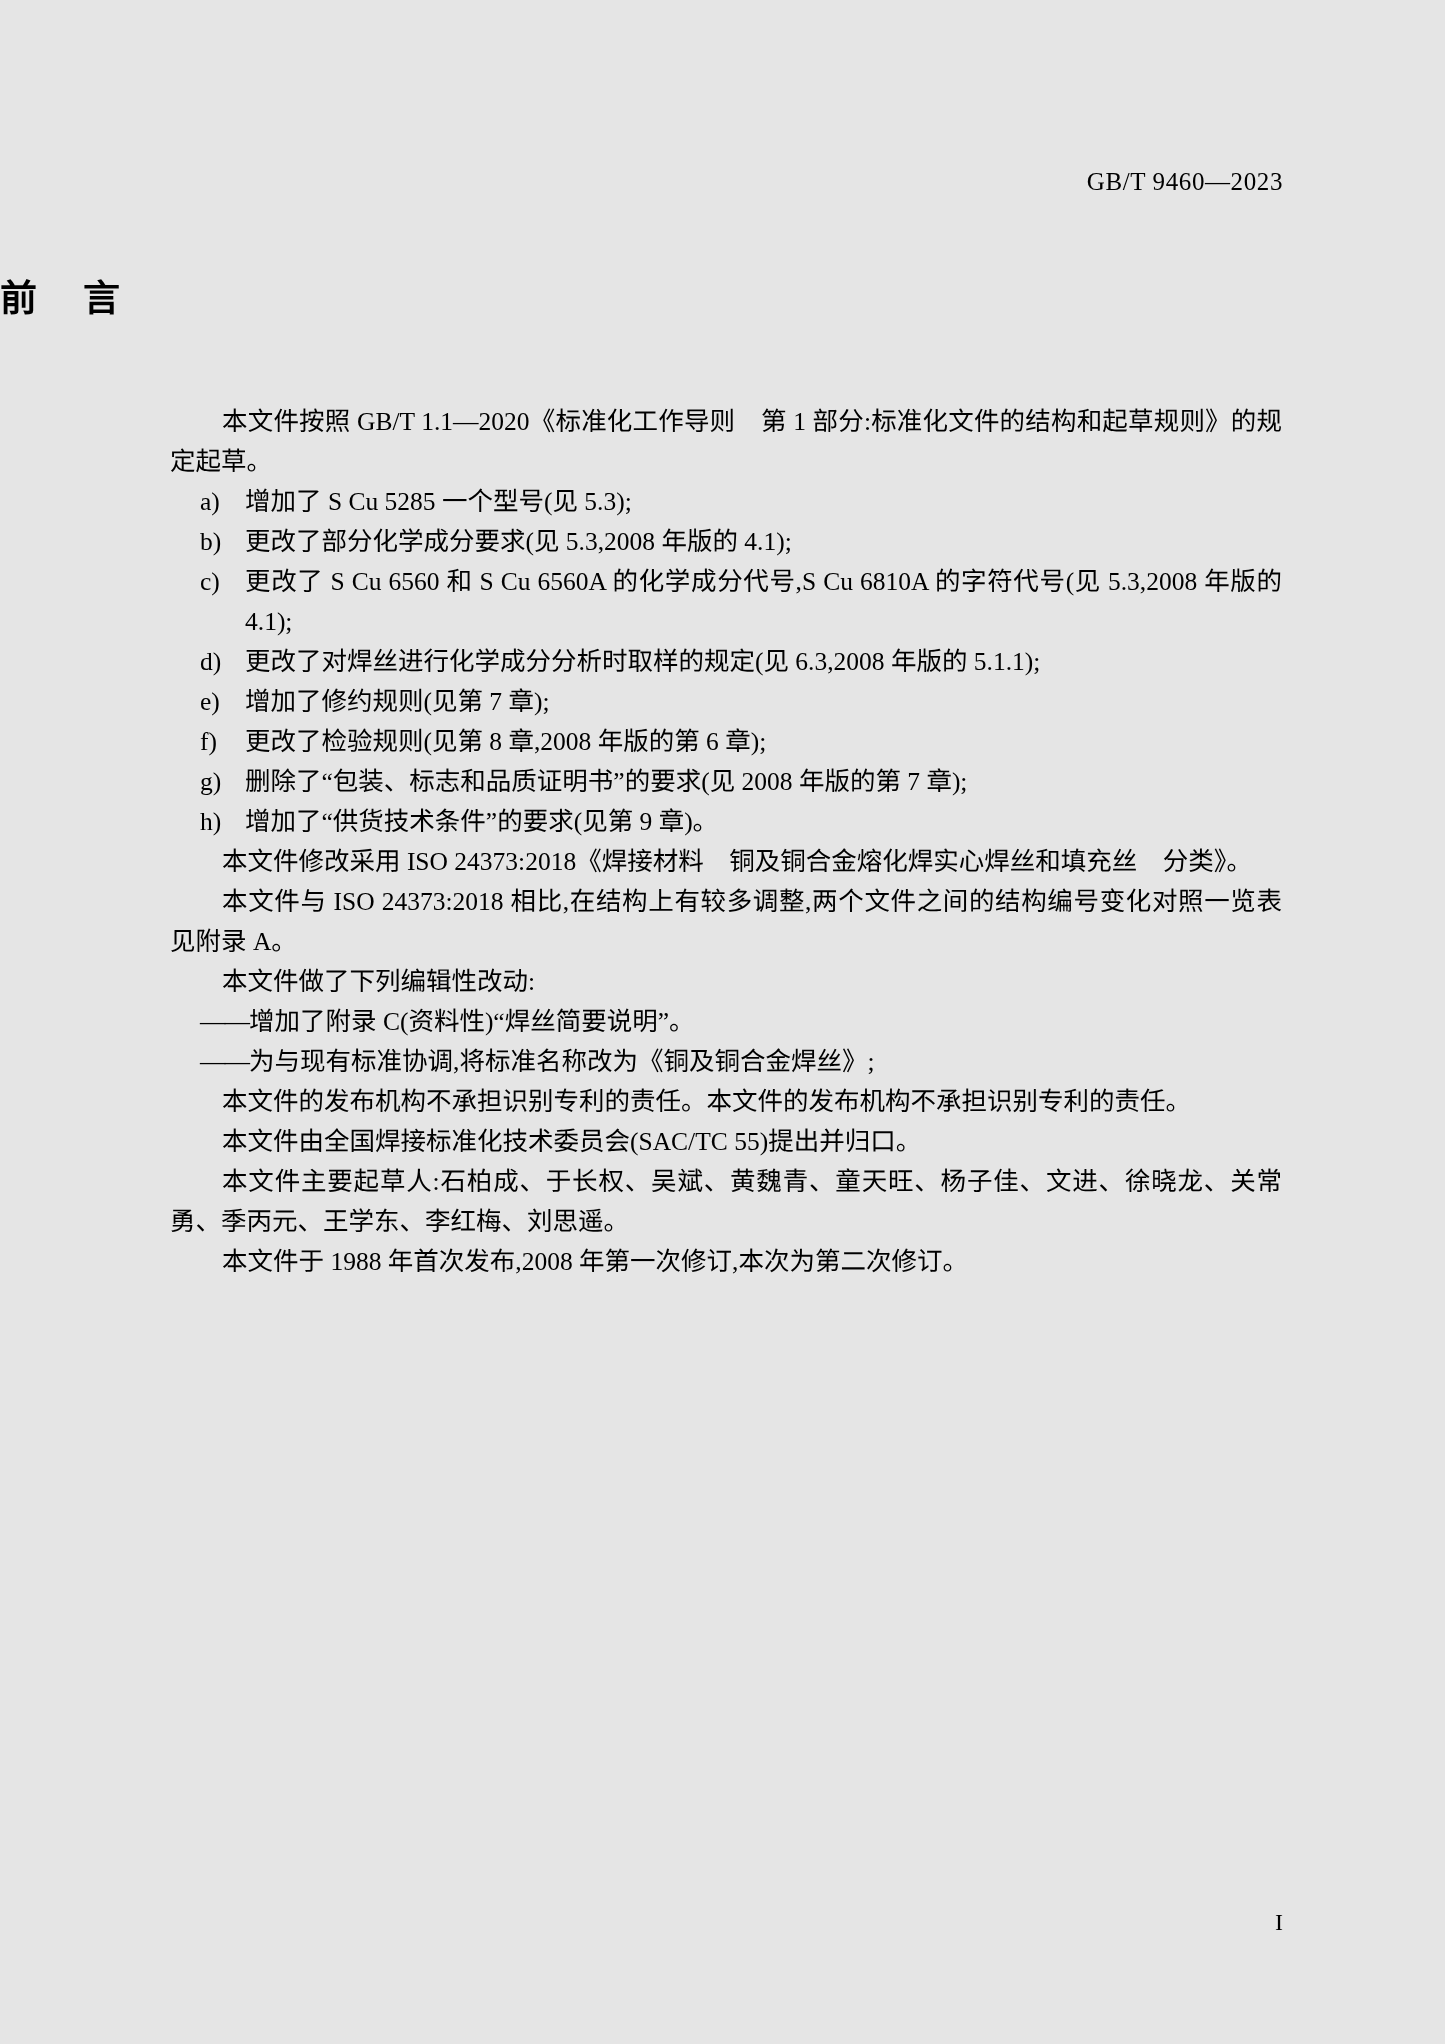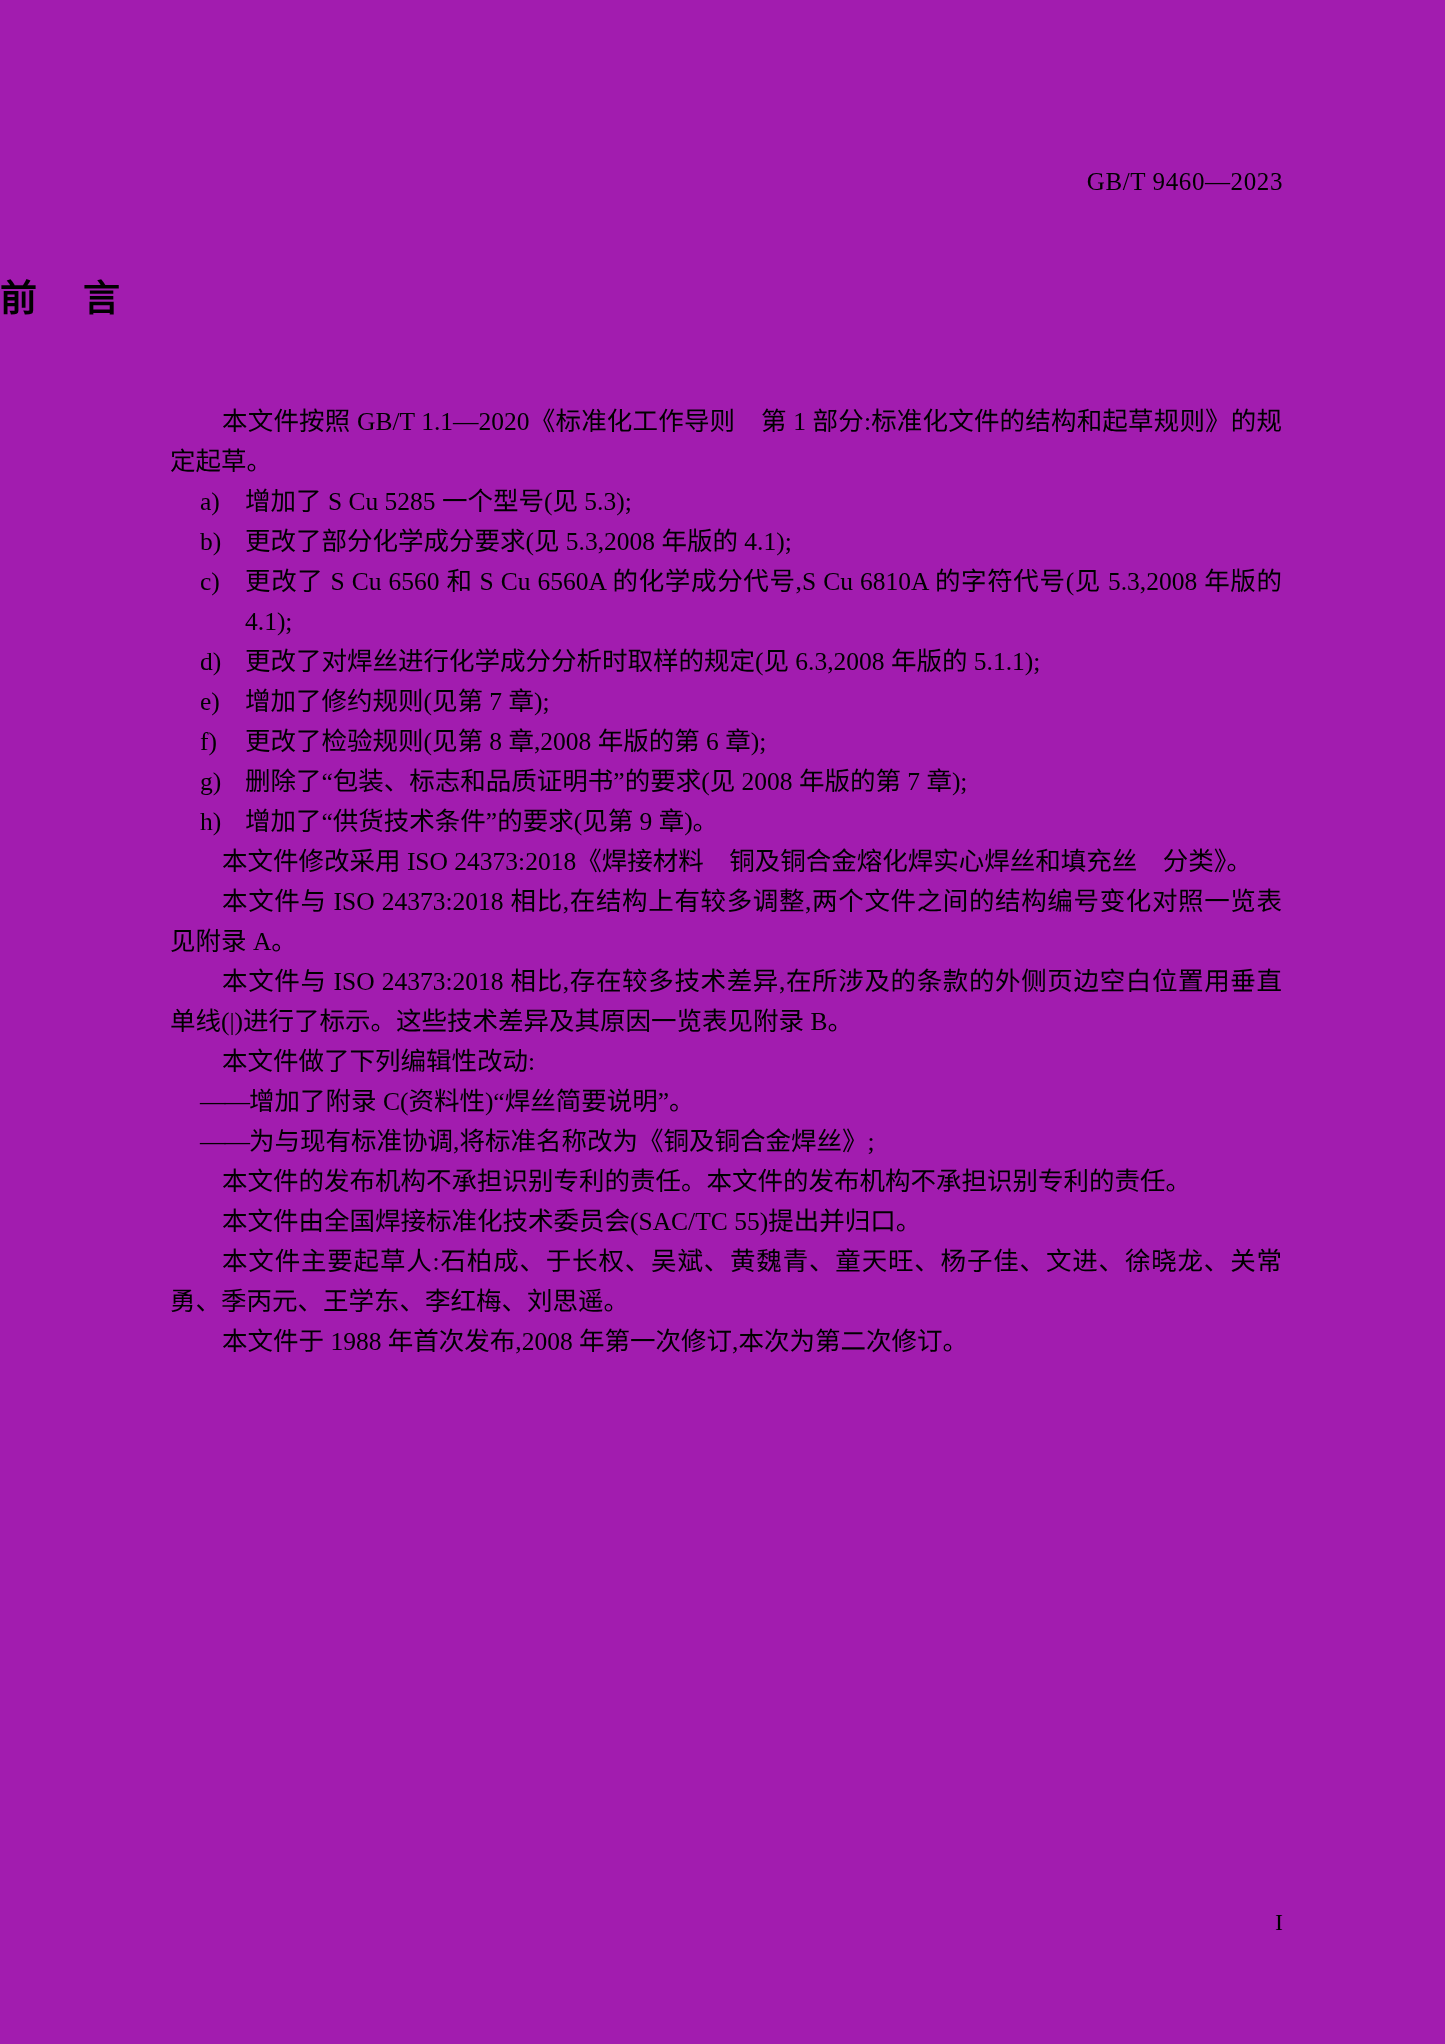--- a/index.html
+++ b/index.html
@@ -10,21 +10,21 @@
   }
   body {
     font-family: "Liberation Serif", "DejaVu Serif", serif;
     color: #000000;
   }
   .page {
     position: relative;
     width: 1445px;
     height: 2044px;
     margin: 0 auto;
-    background: #a21caf;
+    background: #e5e5e5;
     box-sizing: border-box;
     overflow: hidden;
   }
 
   
   .page-header {
     position: absolute;
     top: 168px;
     left: 170px;
     right: 162px;
@@ -187,21 +187,20 @@
         <span class="item-text">删除了“包装、标志和品质证明书”的要求(见 2008 年版的第 7 章);</span>
       </li>
       <li>
         <span class="marker">h)</span>
         <span class="item-text">增加了“供货技术条件”的要求(见第 9 章)。</span>
       </li>
     </ul>
 
     <p class="para">本文件修改采用 ISO 24373:2018《焊接材料　铜及铜合金熔化焊实心焊丝和填充丝　分类》。</p>
     <p class="para">本文件与 ISO 24373:2018 相比,在结构上有较多调整,两个文件之间的结构编号变化对照一览表见附录 A。</p>
-    <p class="para">本文件与 ISO 24373:2018 相比,存在较多技术差异,在所涉及的条款的外侧页边空白位置用垂直单线(|)进行了标示。这些技术差异及其原因一览表见附录 B。</p>
     <p class="para">本文件做了下列编辑性改动:</p>
 
     <ul class="dash-list">
       <li><span class="dash">——</span><span>增加了附录 C(资料性)“焊丝简要说明”。</span></li>
       <li><span class="dash">——</span><span>为与现有标准协调,将标准名称改为《铜及铜合金焊丝》;</span></li>
     </ul>
 
     <p class="para">本文件的发布机构不承担识别专利的责任。本文件的发布机构不承担识别专利的责任。</p>
     <p class="para">本文件由全国焊接标准化技术委员会(SAC/TC 55)提出并归口。</p>
     <p class="para">本文件主要起草人:石柏成、于长权、吴斌、黄魏青、童天旺、杨子佳、文进、徐晓龙、关常勇、季丙元、王学东、李红梅、刘思遥。</p>

